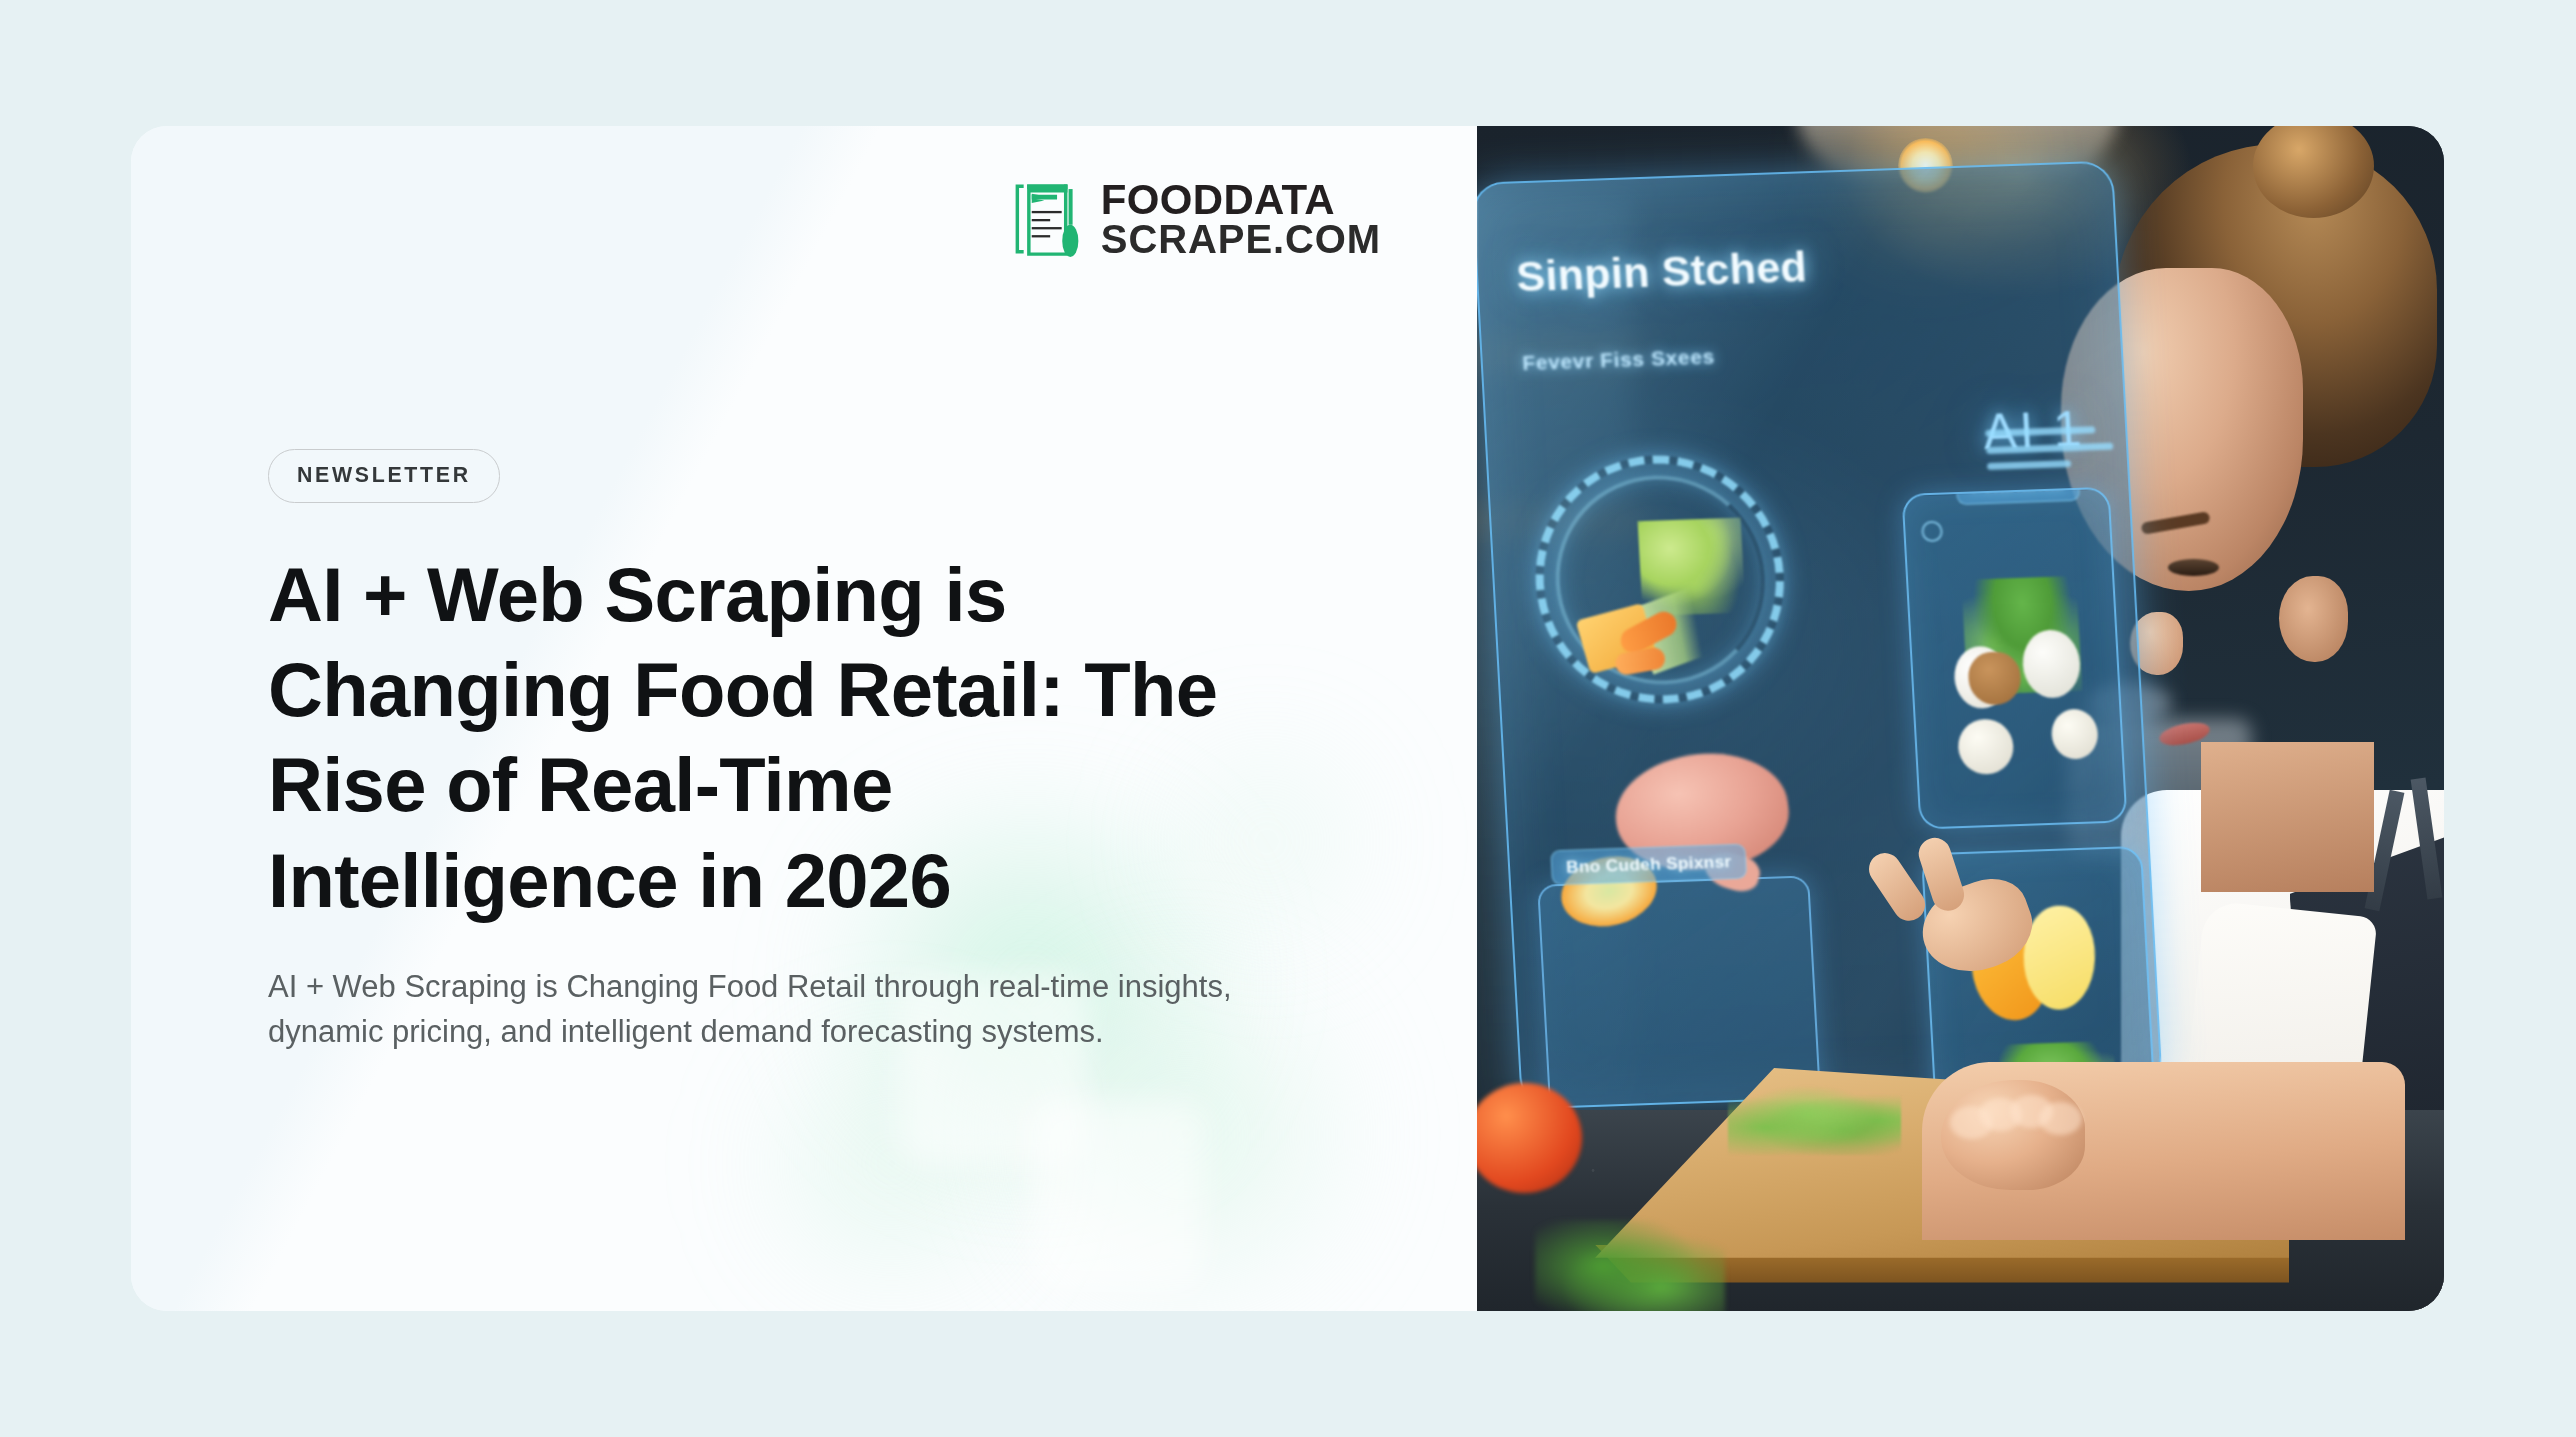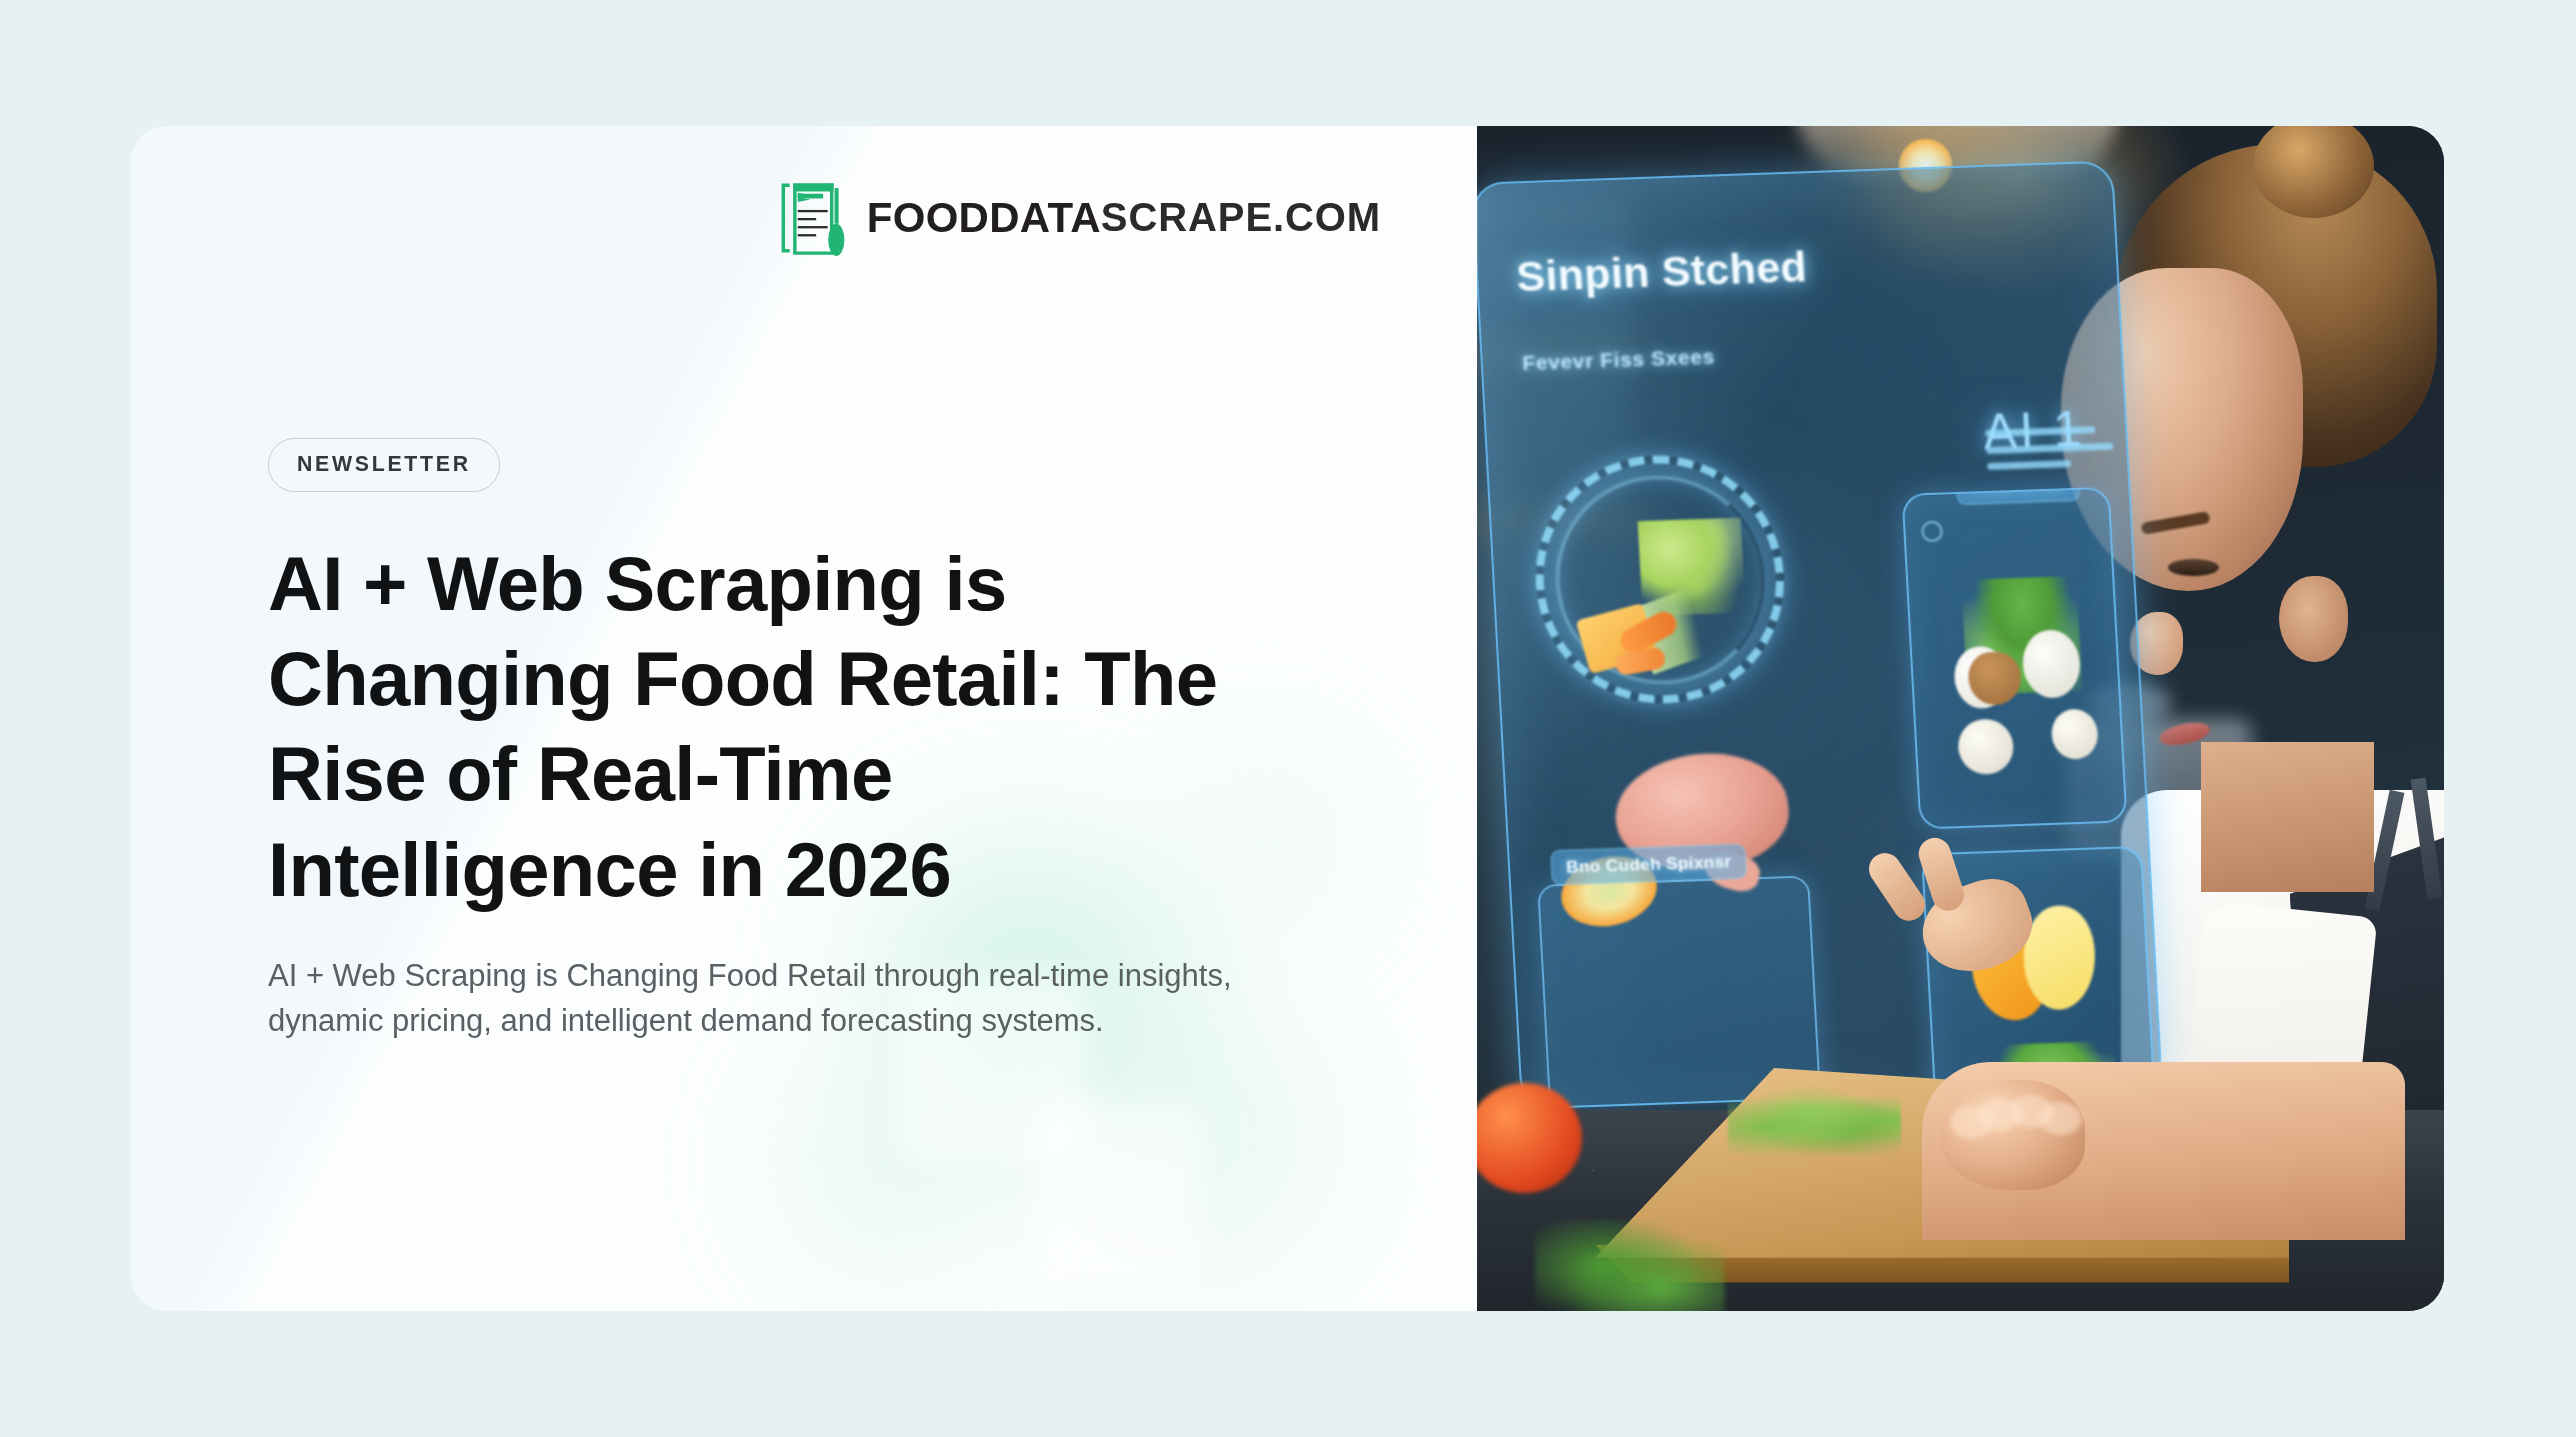--- a/index.html
+++ b/index.html
@@ -51,32 +51,32 @@
   .glow-sq.s1 { left:767px; top:848px; width:190px; height:190px; }
   .glow-sq.s2 { left:899px; top:974px; width:173px; height:190px; }
 
   
   .logo {
     position:absolute; right:96px; top:54px;
     display:flex; align-items:center; gap:15px;
     z-index:4;
   }
   .logo-mark { width:74px; height:76px; flex:0 0 auto; }
-  .logo-words { display:flex; line-height:.96; }
+  .logo-words { display:flex; flex-direction:column; line-height:.96; }
   .logo-top {
     font-size:42px; font-weight:bold; letter-spacing:0.3px;
     color:#231f20;
   }
   .logo-bot {
     font-size:40px; font-weight:bold; letter-spacing:0.9px;
     color:#2b2b2b;
   }
 
   
-  .content { position:absolute; left:137px; top:312px; width:1015px; z-index:3; }
+  .content { position:absolute; left:137px; top:323px; width:1015px; z-index:3; }
 
   .badge {
     display:inline-block;
     padding:12.7px 28px 14px;
     border:1.2px solid #c9ccce;
     border-radius:26.5px;
     font-size:21.3px; font-weight:bold;
     letter-spacing:2.7px;
     color:#34383a;
     background:transparent;

